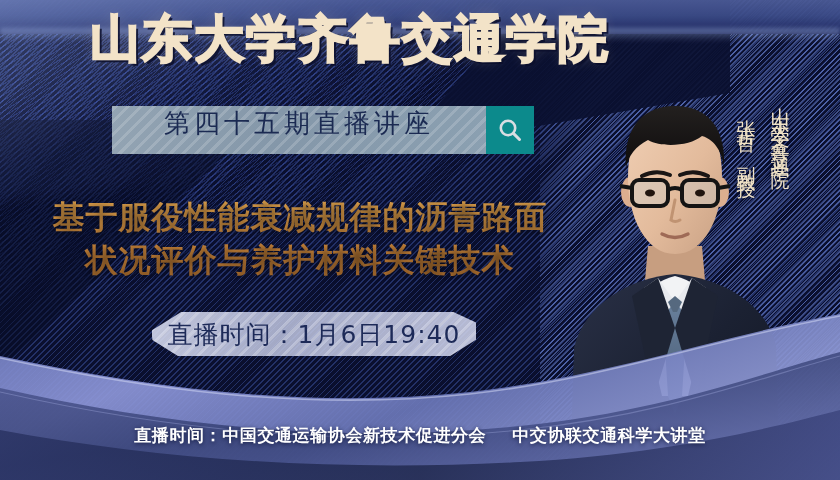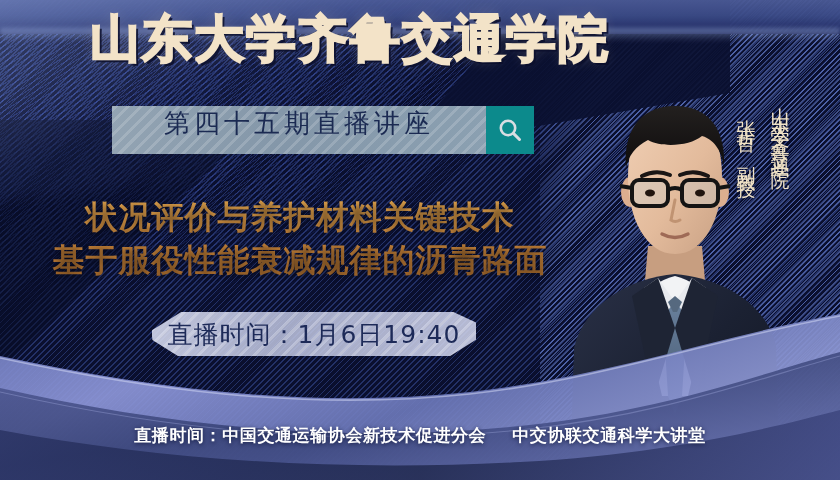--- a/index.html
+++ b/index.html
@@ -293,22 +293,22 @@
     </div>
     <div class="subbar-icon">
       <svg width="26" height="26" viewBox="0 0 26 26">
         <circle cx="11" cy="11" r="7.2" fill="none" stroke="#d8dde2" stroke-width="2.6"></circle>
         <line x1="16.4" y1="16.4" x2="22.5" y2="22.5" stroke="#d8dde2" stroke-width="3" stroke-linecap="round"></line>
       </svg>
     </div>
   </div>
 
   <div class="headline">
+    <span>基于服役性能衰减规律的沥青路面</span>
     <span>状况评价与养护材料关键技术</span>
-    <span>基于服役性能衰减规律的沥青路面</span>
   </div>
 
   <div class="timepill">
     <span class="timepill-text">直播时间：1月6日19:40</span>
   </div>
 
   <div class="vtext vtext-org">山东大学齐鲁交通学院</div>
   <div class="vtext vtext-name">张吉哲　副教授</div>
 
   <div class="footer">

